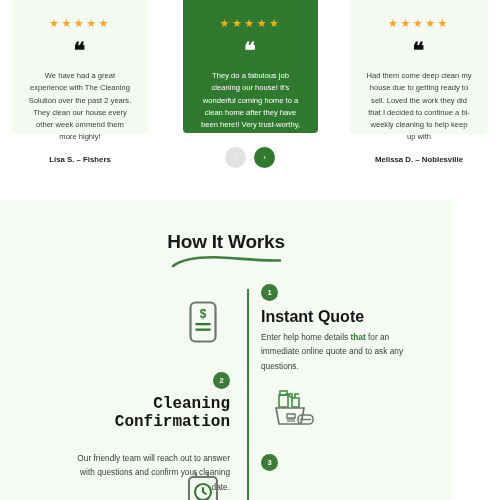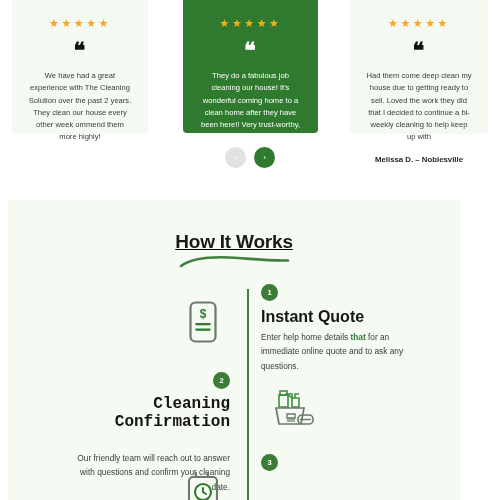--- a/index.html
+++ b/index.html
@@ -70,23 +70,22 @@
     width:21px; height:21px; border-radius:50%;
     display:flex; align-items:center; justify-content:center;
     font-size:8px; color:#ffffff; border:none; cursor:pointer;
     font-family:"Liberation Sans", sans-serif;
   }
   .navbtn.prev { background:#e2e2e2; color:#ffffff; }
   .navbtn.next { background:#2f7a2f; }
 
   
   .howitworks {
-    position:absolute; left:8px; top:200px; width:452px; height:300px;
+    position:absolute; left:0; top:200px; width:452px; height:300px;
     background:#f5faf3;
-    text-decoration:underline;
   }
   .hiw-title {
     text-align:center;
     font-size:19px;
     font-weight:700;
     color:#1a1a1a;
     letter-spacing:-0.2px;
     padding-top:31px;
   }
   .hiw-swoosh { display:block; margin:2px auto 0; }
@@ -136,20 +135,21 @@
 </style>
 </head>
 <body>
 
 <section class="testimonials">
 
   <div class="tcard light c1">
     <div class="stars">★★★★★</div>
     <div class="quotemark">❝</div>
     <div class="tbody">We have had a great experience with The Cleaning Solution over the past 2 years. They clean our house every other week ommend them more highly!</div>
+    <div class="tauthor">Lisa S. – Fishers</div>
   </div>
 
   <div class="tcard dark c2">
     <div class="stars">★★★★★</div>
     <div class="quotemark">❝</div>
     <div class="tbody">They do a fabulous job cleaning our house! It's wonderful coming home to a clean home after they have been here!! Very trust-worthy, have been using them</div>
     <div class="tauthor">Ken K. – Carmel</div>
   </div>
 
   <div class="tcard light c3">

